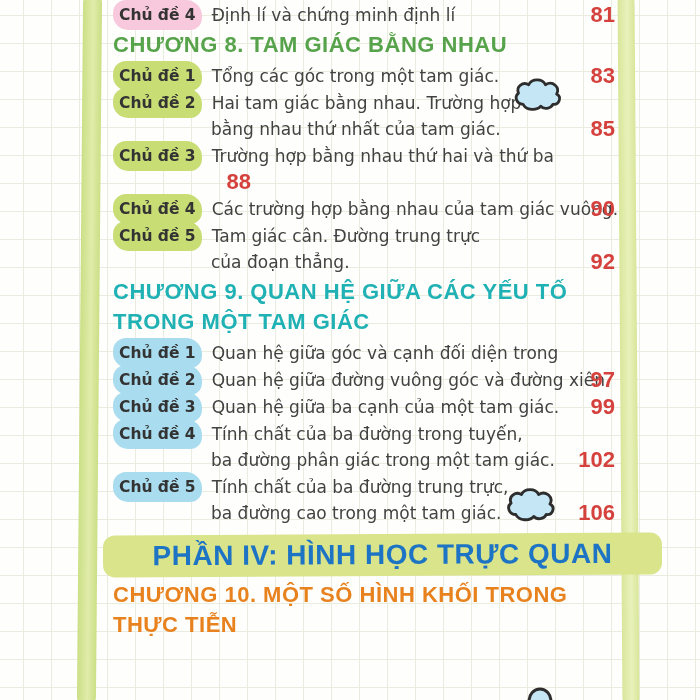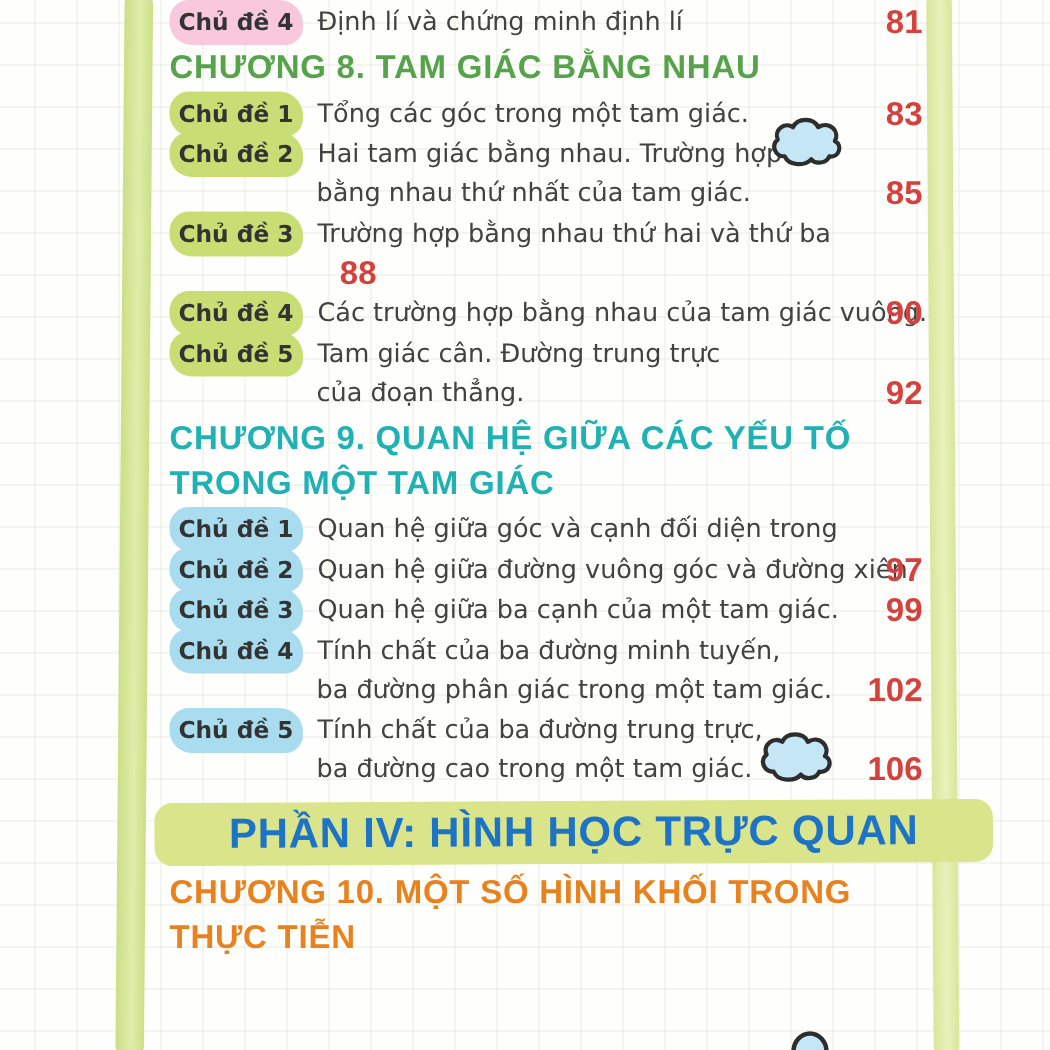--- a/index.html
+++ b/index.html
@@ -135,21 +135,21 @@
       <div class="entry">
         <div class="line">
           <span class="badge" style="background: rgb(168, 220, 238); color: rgb(51, 51, 51);">Chủ đề 3</span>
           <span class="text" style="color: rgb(66, 66, 66);">Quan hệ giữa ba cạnh của một tam giác.</span>
           <span class="num" style="color: rgb(213, 65, 61);">99</span>
         </div>
       </div>
       <div class="entry">
         <div class="line">
           <span class="badge" style="background: rgb(168, 220, 238); color: rgb(51, 51, 51);">Chủ đề 4</span>
-          <span class="text" style="color: rgb(66, 66, 66);">Tính chất của ba đường minh tuyến,</span>
+          <span class="text" style="color: rgb(66, 66, 66);">Tính chất của ba đường trong tuyến,</span>
           <span class="num" style="color: rgb(213, 65, 61);"></span>
         </div>
         <div class="line">
           <span class="badge-spacer"></span>
           <span class="text" style="color: rgb(66, 66, 66);">ba đường phân giác trong một tam giác.</span>
           <span class="num" style="color: rgb(213, 65, 61);">102</span>
         </div>
       </div>
       <div class="entry">
         <div class="line">

